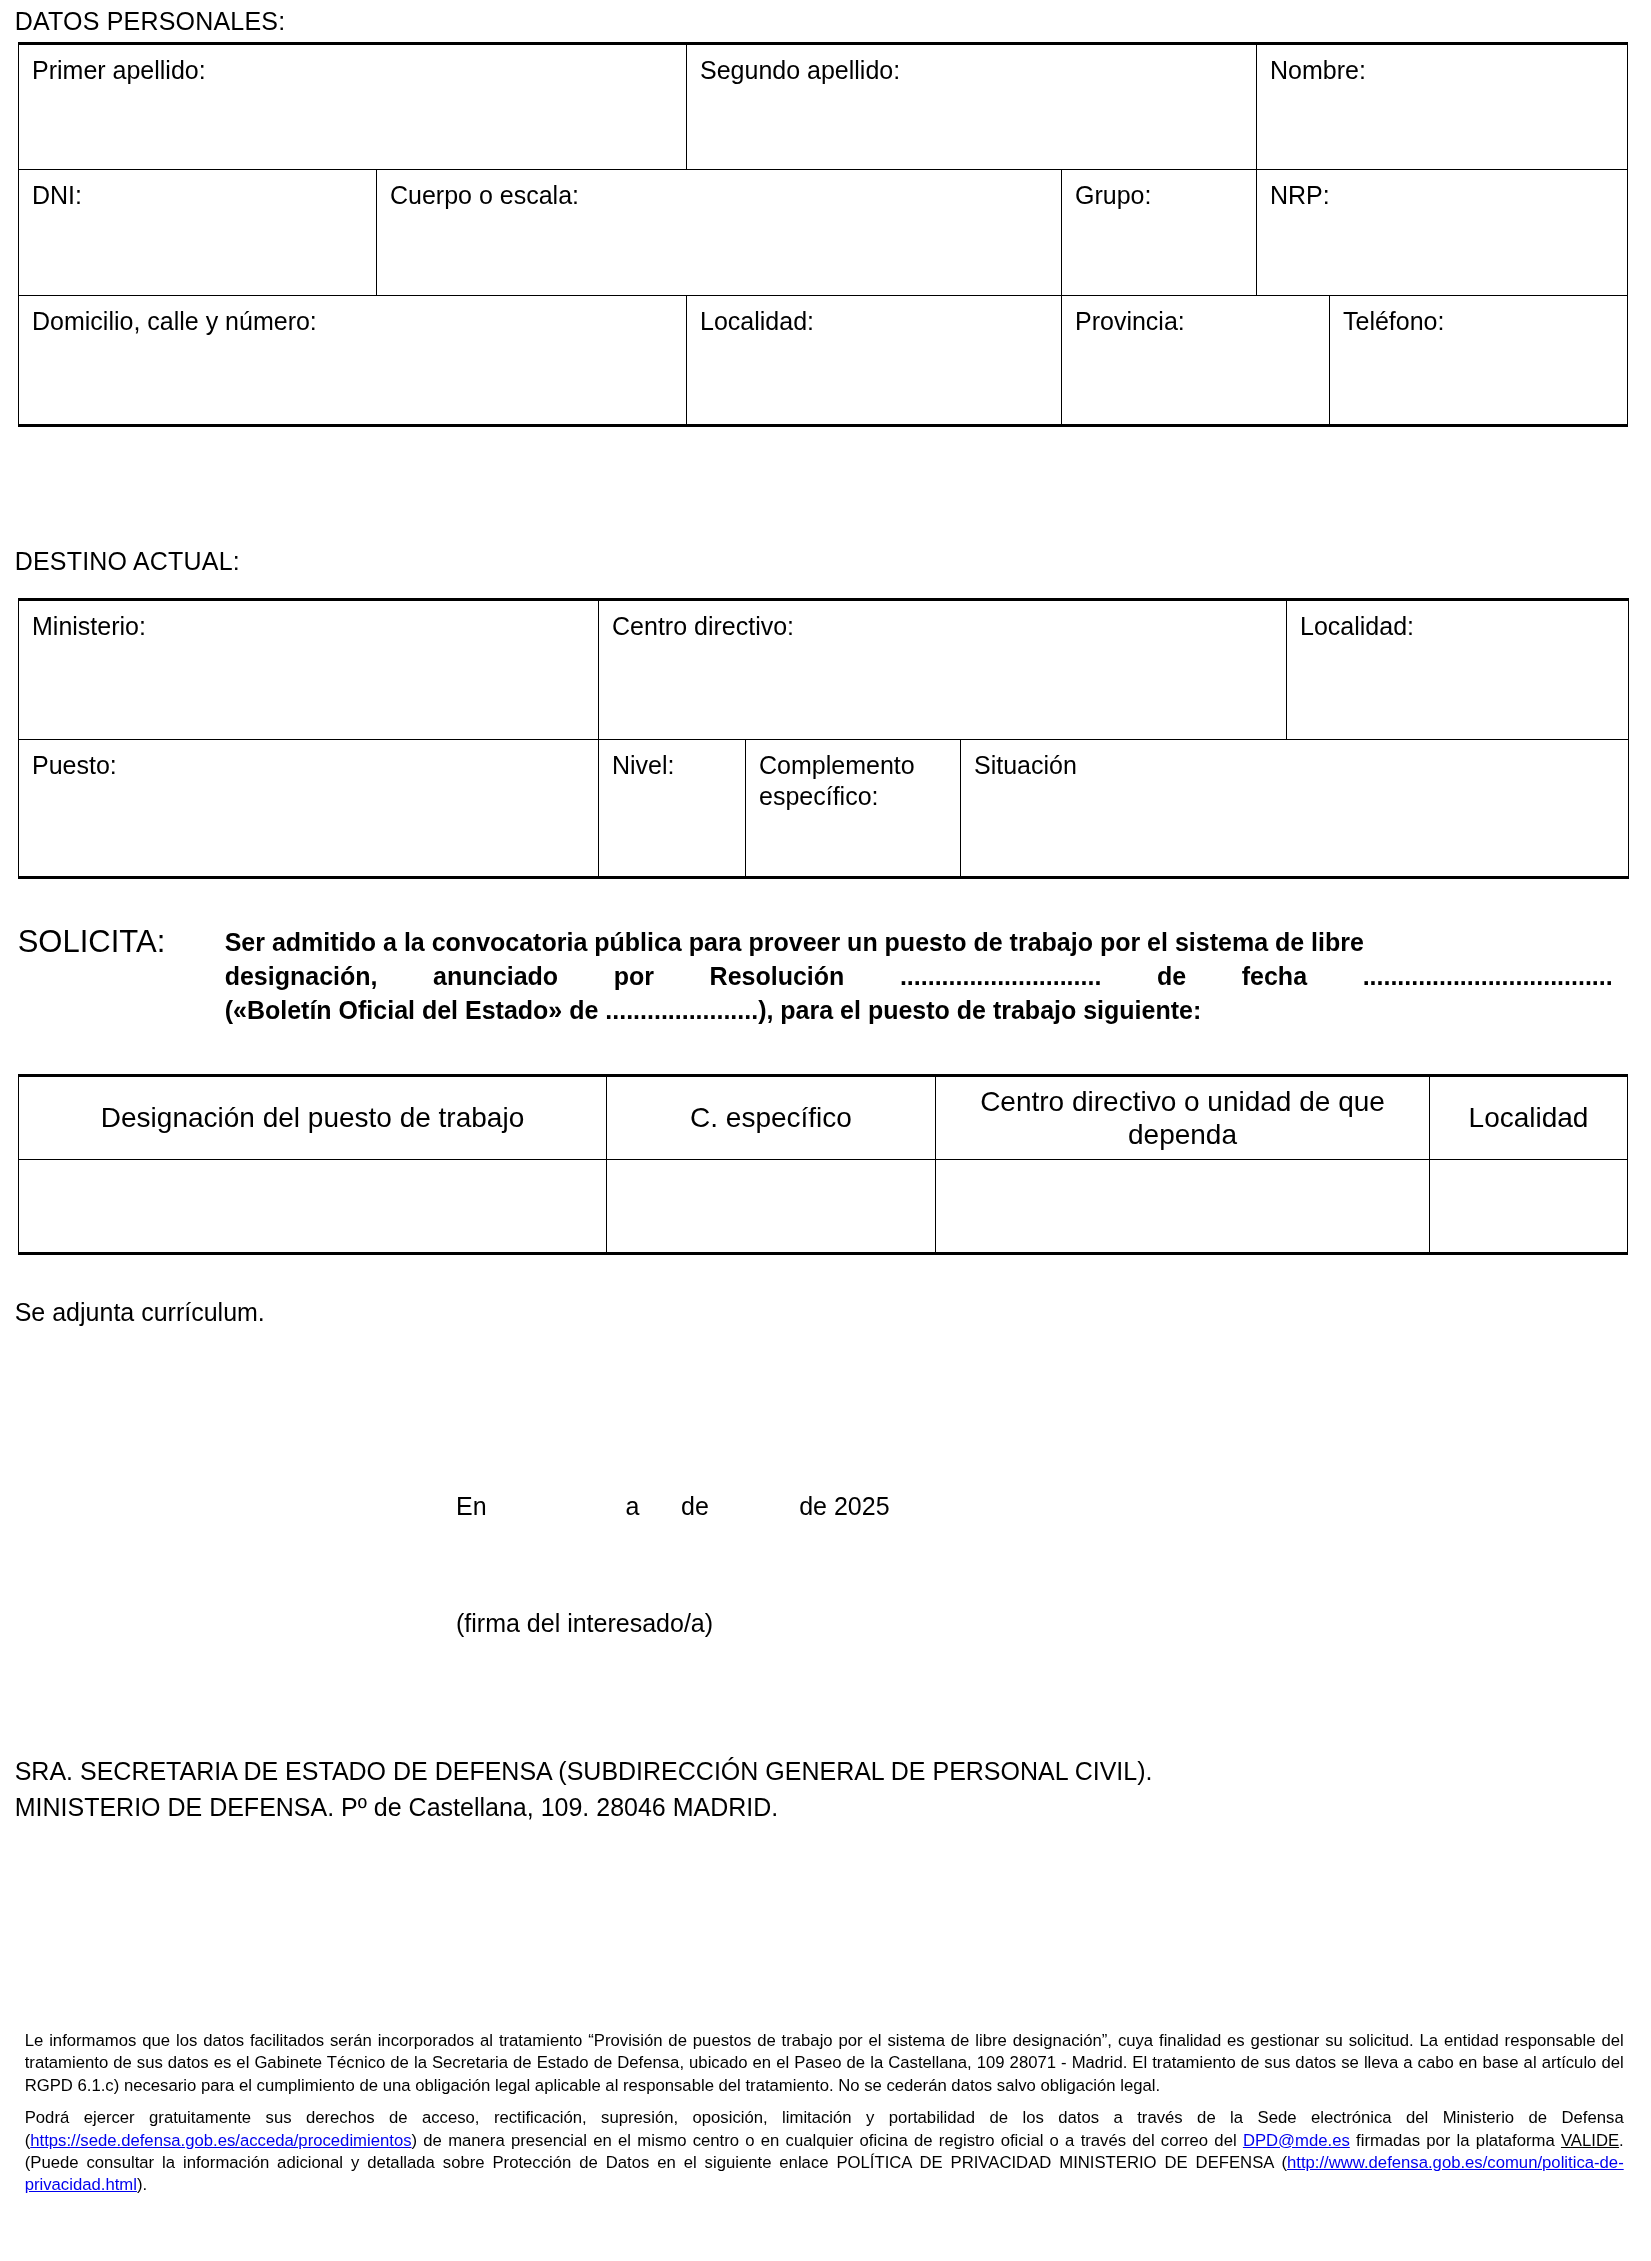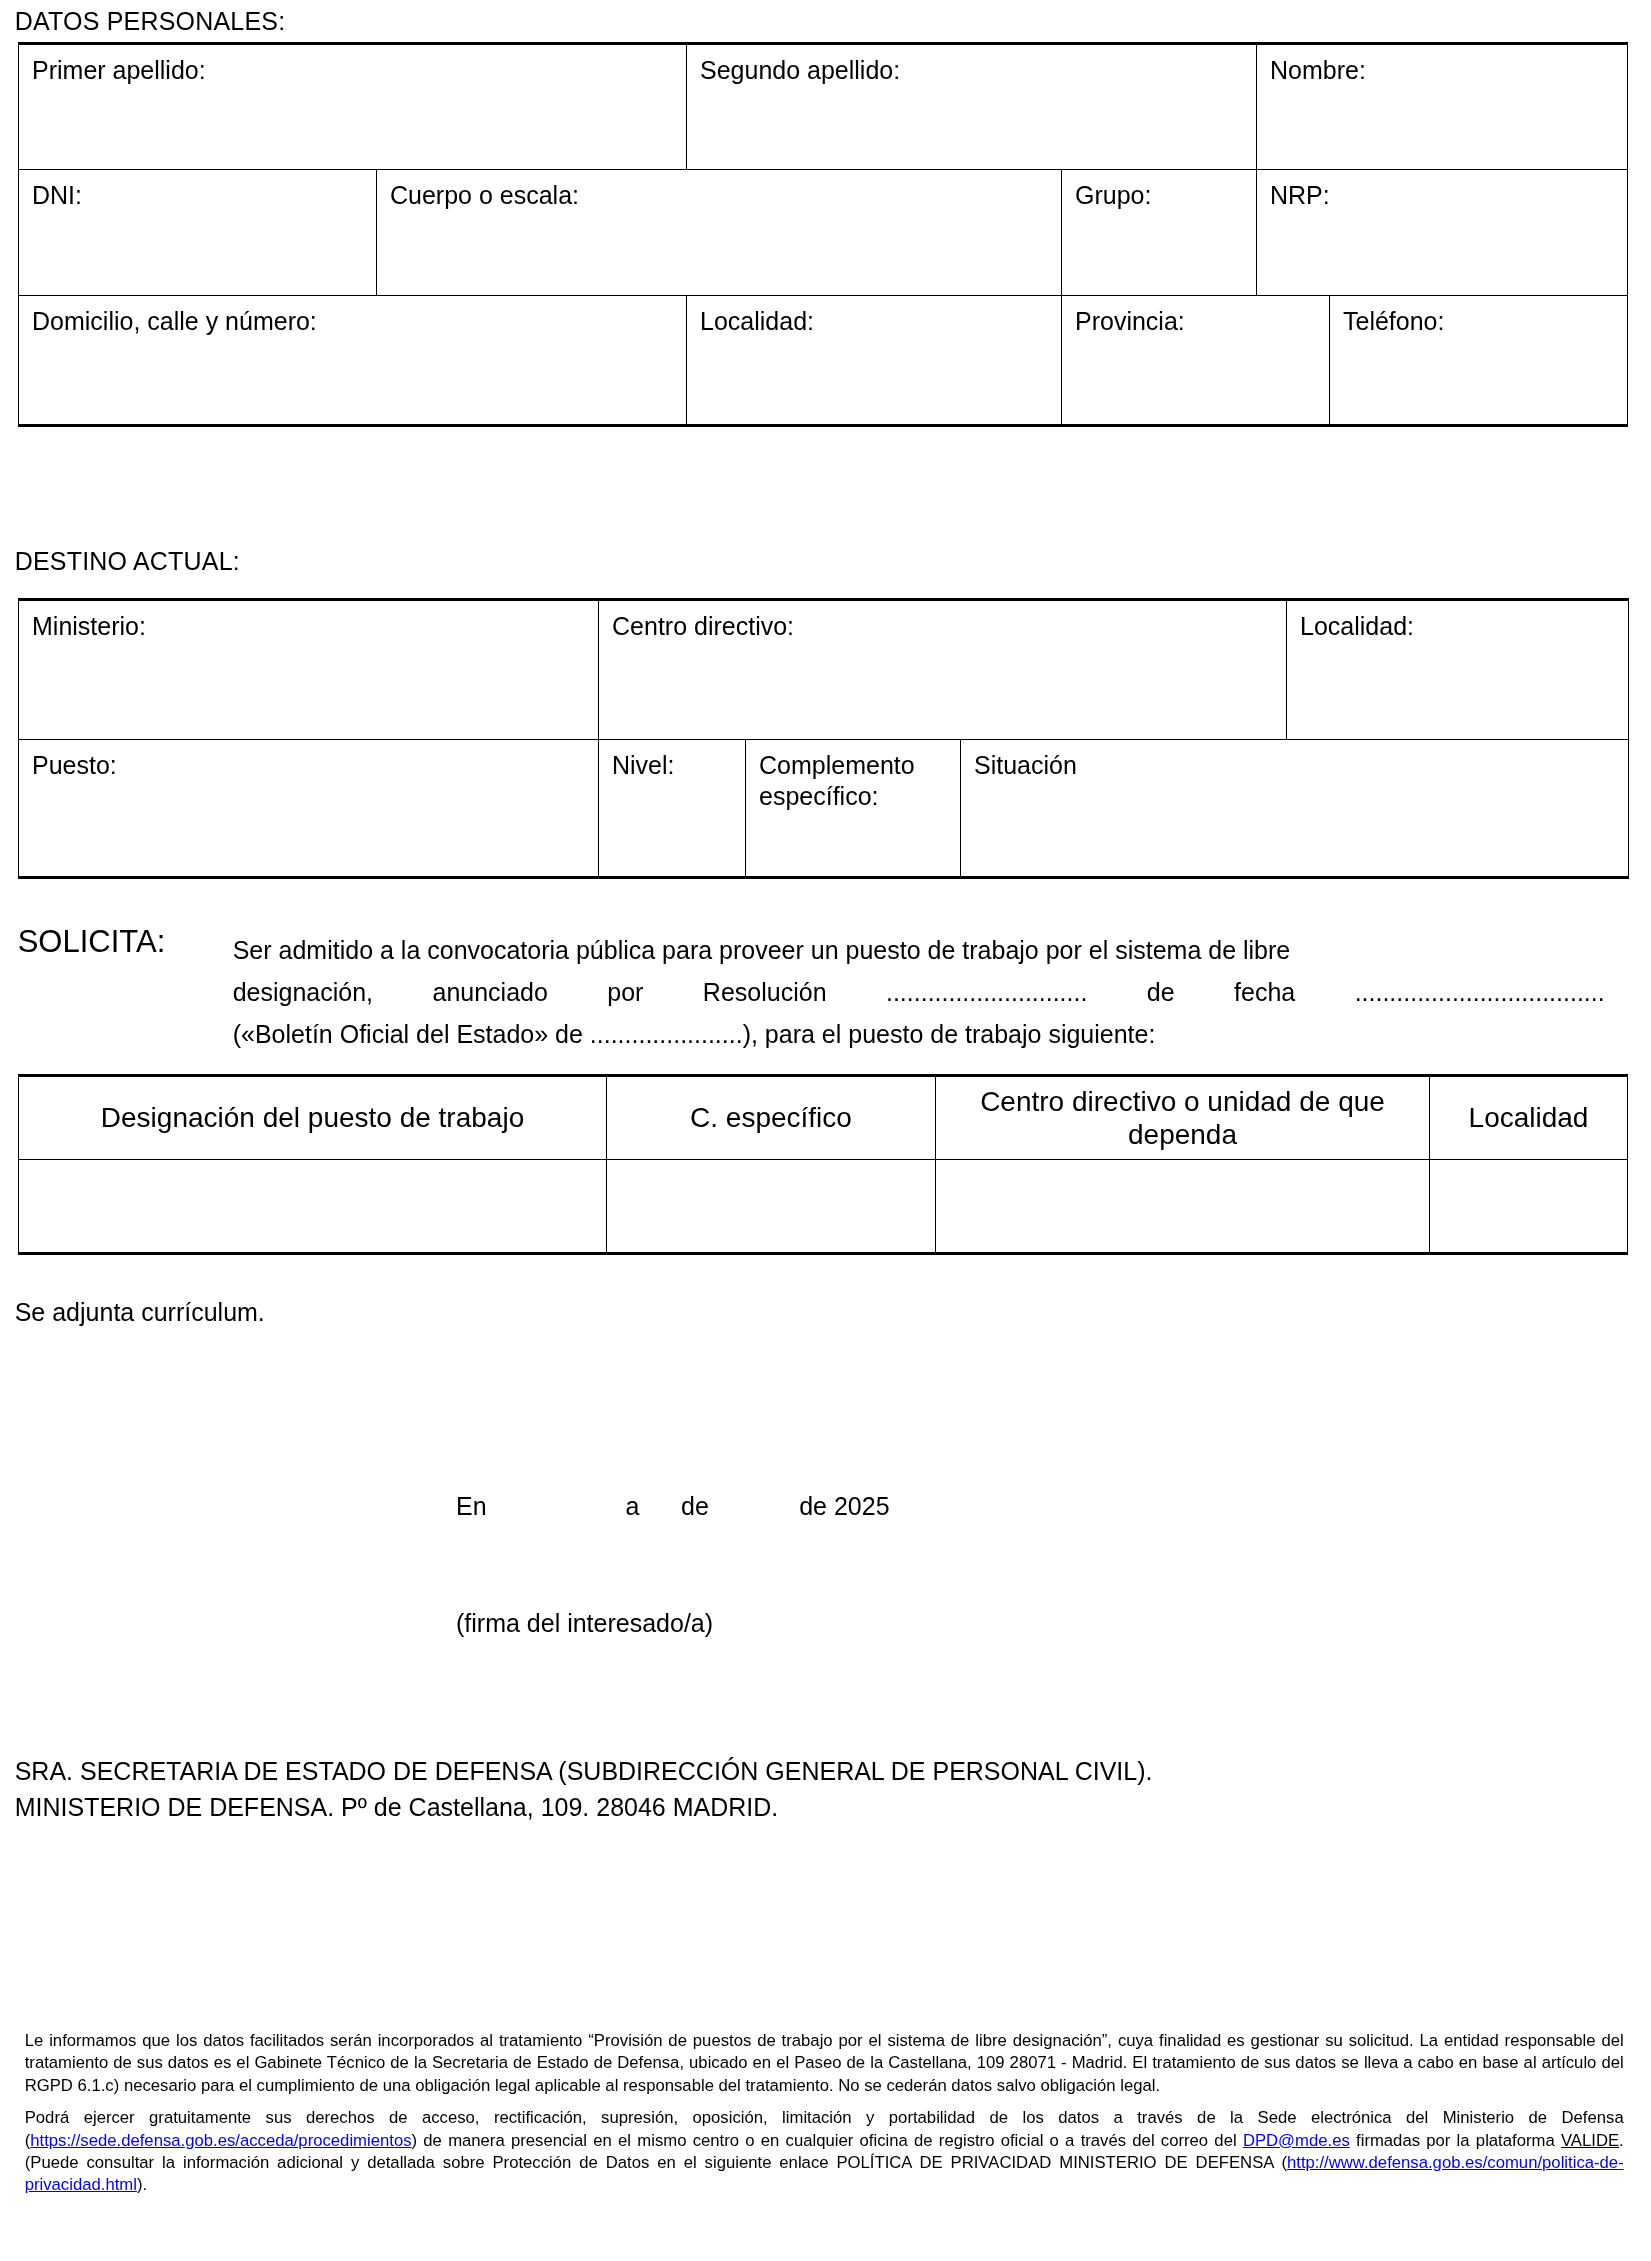--- a/index.html
+++ b/index.html
@@ -65,21 +65,22 @@
     font-size: 31px;
     line-height: 34px;
     white-space: nowrap;
   }
   .solicita-body {
     position: absolute;
     font-size: 25px;
     line-height: 34px;
   }
   .solicita-body p {
-    margin: 8px;
+    margin: 0;
+    font-weight: bold;
   }
   .justified { text-align: justify; text-align-last: justify; }
 
   
   .puesto-table {
     position: absolute;
     border-collapse: collapse;
     table-layout: fixed;
     border-top: 3.3px solid #000;
     border-bottom: 3.3px solid #000;

